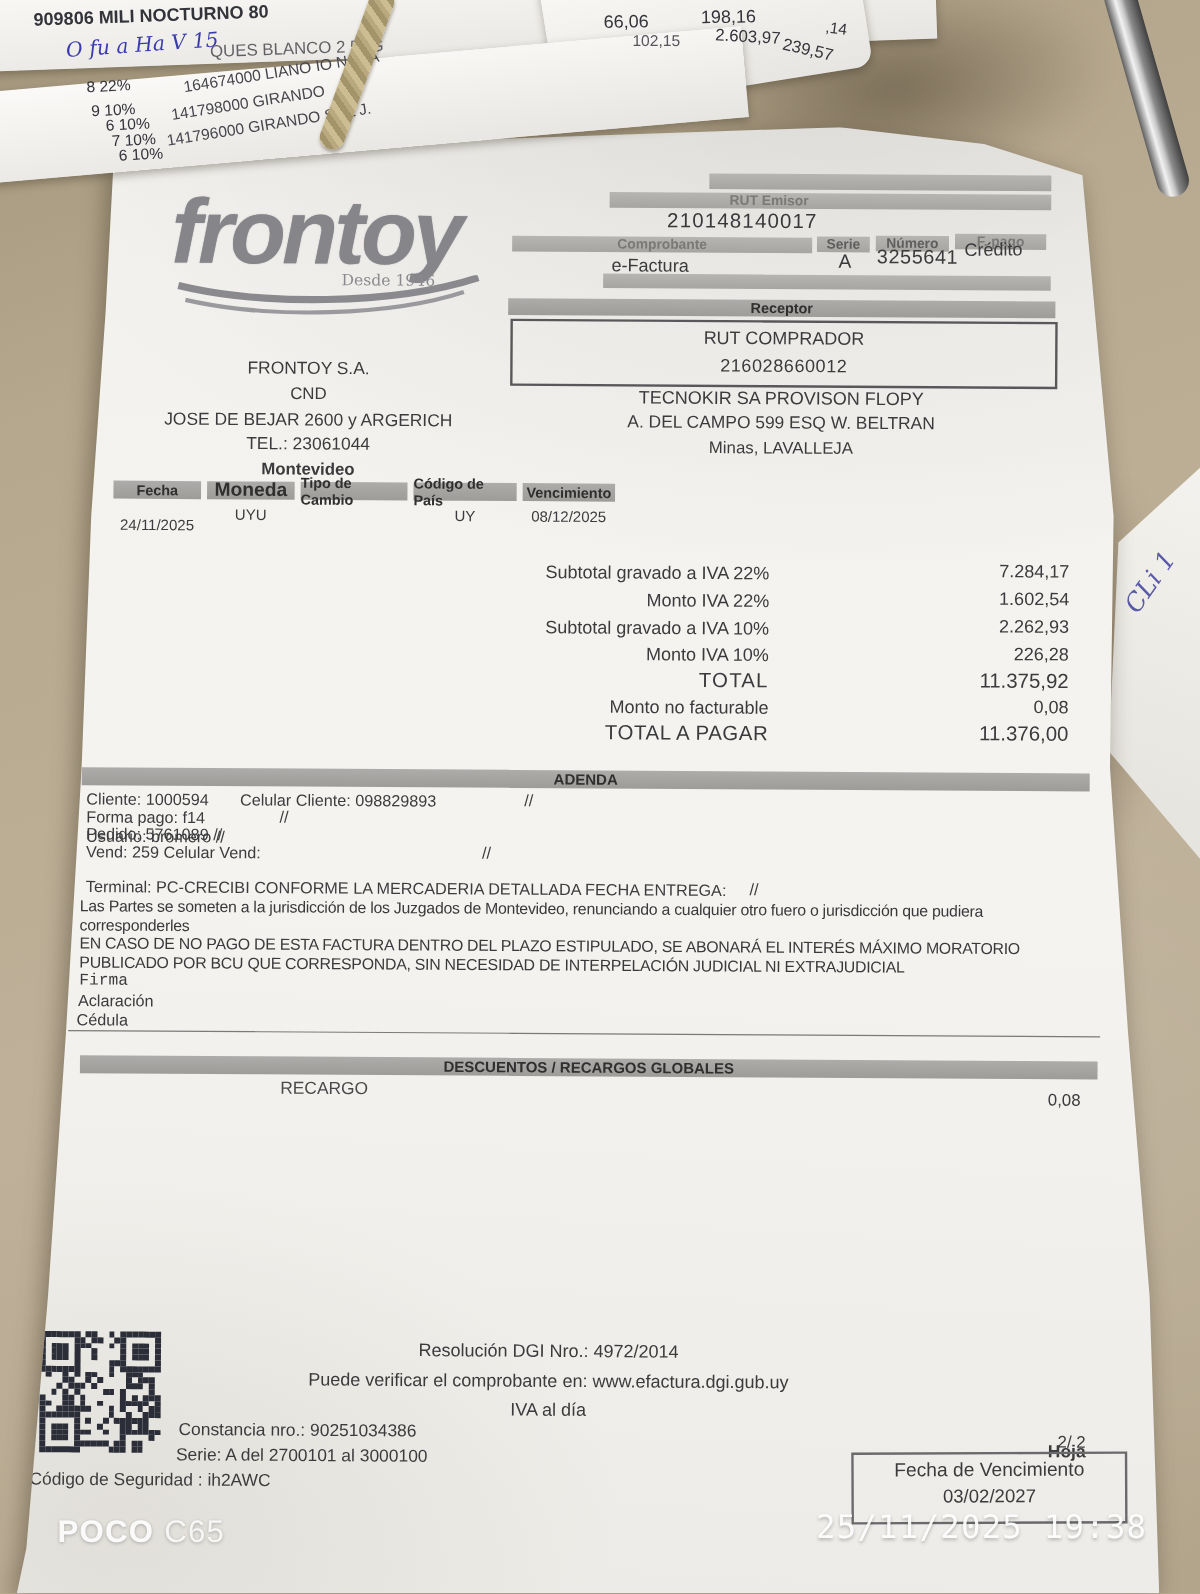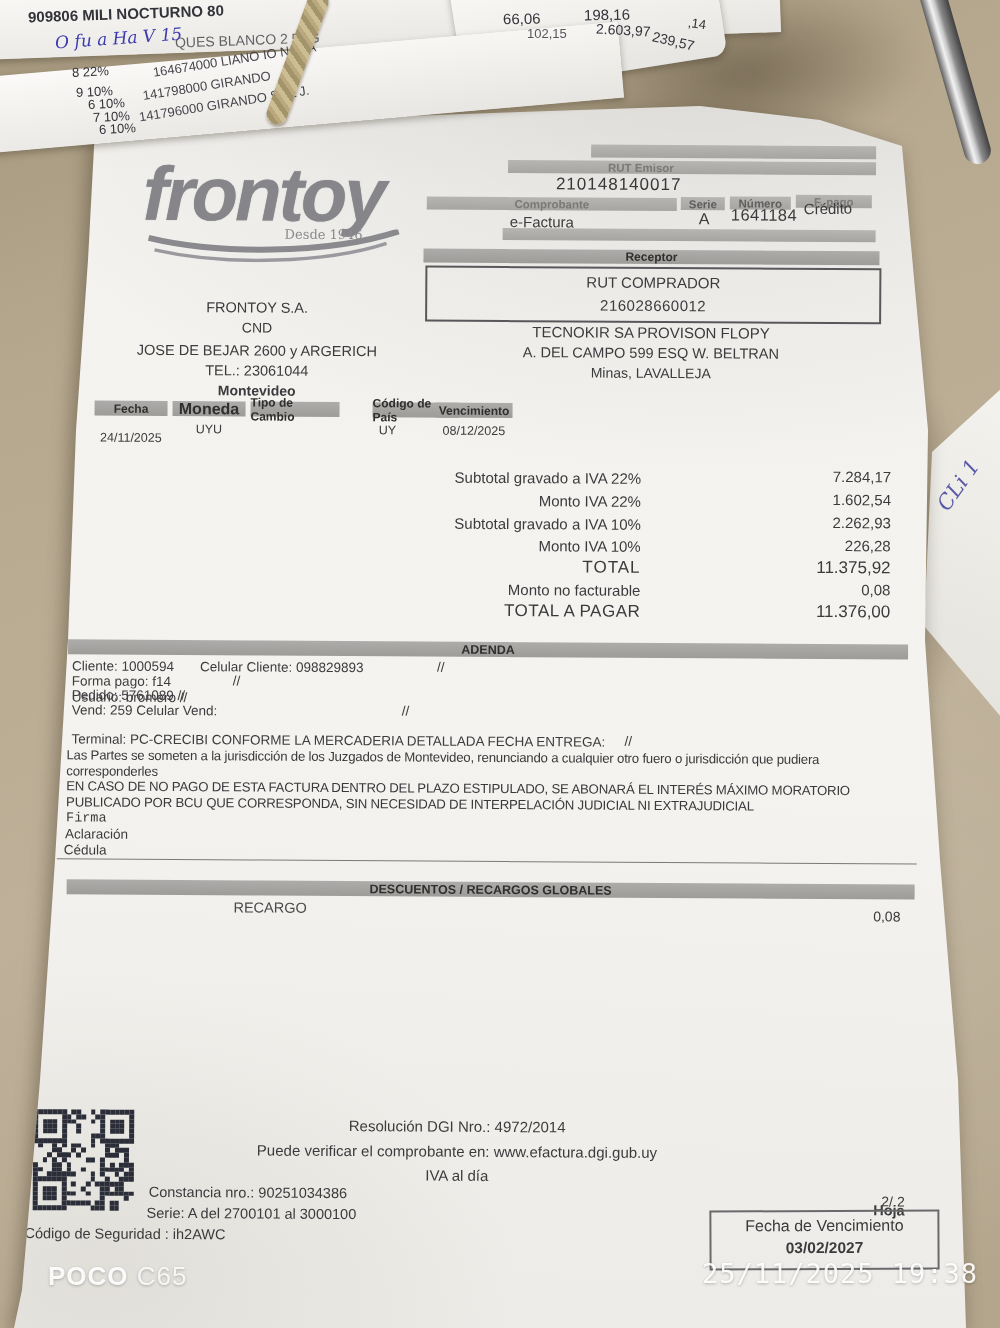--- a/index.html
+++ b/index.html
@@ -84,21 +84,21 @@
   .qr i{position:absolute;width:4.8px;height:4.8px;background:#2b2e38;}
 
   .venc-box{position:absolute;left:713px;top:1208px;width:226px;height:56px;
     border:2px solid #6a6a6c;transform:rotate(-.6deg);}
 
   
   .wm{position:absolute;z-index:10;color:rgba(255,255,255,.93);
     text-shadow:0 1px 3px rgba(0,0,0,.25);}
   .wm-device{left:48px;top:1261px;font-size:26px;font-weight:bold;letter-spacing:1px;}
   .wm-device .light{font-weight:400;color:rgba(255,255,255,.85);}
-  .wm-time{left:702px;top:1258px;font-family:"DejaVu Sans Mono",monospace;
+  .wm-time{left:680px;top:1258px;font-family:"DejaVu Sans Mono",monospace;
     font-size:27px;letter-spacing:1px;}
 </style>
 </head>
 <body>
 
 <div class="desk"></div>
 <div class="stack-shadow"></div>
 <div class="note-shadow"></div>
 
 <div class="strip s1"></div>
@@ -159,21 +159,21 @@
   </div>
   <div class="bar" style="left:727px;top:195px;width:61px;height:13px;color:#5e5e5e;">
     <span>Número</span>
   </div>
   <div class="bar" style="left:793px;top:193px;width:76px;height:13px;">
     <span>F. pago</span>
   </div>
 
   <div class="abs nw" style="left:507px;top:213px;font-size:15px;">e-Factura</div>
   <div class="abs nw" style="left:696px;top:209px;font-size:16px;">A</div>
-  <div class="abs nw" style="left:728px;top:204px;font-size:16.5px;letter-spacing:.5px;">1641184</div>
+  <div class="abs nw" style="left:728px;top:204px;font-size:16.5px;letter-spacing:.5px;">3255641</div>
   <div class="abs nw" style="left:801px;top:198px;font-size:15px;transform:rotate(-1deg);">Crédito</div>
 
   <div class="bar" style="left:500px;top:228px;width:373px;height:12px;"></div>
 
   <div class="bar dark" style="left:421px;top:249px;width:456px;height:14px;font-size:12px;">
     <span>Receptor</span>
   </div>
   <div class="box" style="left:423px;top:266px;width:452px;height:52px;">
     <div class="ctr nw" style="font-size:15px;margin-top:5px;">RUT COMPRADOR</div>
     <div class="ctr nw" style="font-size:15px;margin-top:6px;letter-spacing:.5px;">216028660012</div>
@@ -192,21 +192,21 @@
 
   <div class="bar dark" style="left:93px;top:403px;width:73px;height:15px;font-size:12px;">
           <span>Fecha</span>
         </div>
   <div class="bar dark" style="left:171px;top:403px;width:73px;height:15px;font-size:16px;">
           <span>Moneda</span>
         </div>
   <div class="bar dark" style="left:249px;top:403px;width:89px;height:15px;font-size:12px;">
           <span>Tipo de Cambio</span>
         </div>
-  <div class="bar dark" style="left:343px;top:403px;width:86px;height:15px;font-size:12px;margin-left:28px;">
+  <div class="bar dark" style="left:343px;top:403px;width:86px;height:15px;font-size:12px;">
           <span>Código de País</span>
         </div>
   <div class="bar dark" style="left:434px;top:403px;width:77px;height:15px;font-size:12px;">
           <span>Vencimiento</span>
         </div>
 
   <div class="abs ctr" style="left:93px;top:433px;width:73px;font-size:12.5px;">24/11/2025</div>
   <div class="abs ctr" style="left:171px;top:424px;width:73px;font-size:12.5px;">UYU</div>
   <div class="abs ctr" style="left:249px;top:424px;width:89px;font-size:12.5px;"></div>
   <div class="abs ctr" style="left:343px;top:424px;width:86px;font-size:12.5px;">UY</div>
@@ -486,21 +486,21 @@
   <div class="abs ctr nw" style="left:250px;top:1118px;width:420px;font-size:15px;">Resolución DGI Nro.: 4972/2014</div>
   <div class="abs ctr nw" style="left:170px;top:1143px;width:580px;font-size:15px;">Puede verificar el comprobante en: www.efactura.dgi.gub.uy</div>
   <div class="abs ctr nw" style="left:250px;top:1167px;width:420px;font-size:15px;">IVA al día</div>
   <div class="abs nw" style="left:152px;top:1186px;font-size:14.5px;">Constancia nro.: 90251034386</div>
   <div class="abs nw" style="left:150px;top:1207px;font-size:14.5px;">Serie: A del 2700101 al 3000100</div>
   <div class="abs nw" style="left:28px;top:1228px;font-size:14.5px;">Código de Seguridad : ih2AWC</div>
   <div class="abs rt nw" style="left:820px;top:1172px;width:88px;font-size:14.5px;font-weight:bold;margin-top:28px;">Hoja</div>
   <div class="abs rt nw" style="left:820px;top:1191px;width:88px;font-size:14px;">2/ 2</div>
   <div class="venc-box">
     <div class="ctr nw" style="font-size:16px;margin-top:5px;">Fecha de Vencimiento</div>
-    <div class="ctr nw" style="font-size:15.5px;margin-top:4px;font-weight:bold;">03/02/2027</div>
+    <div class="ctr nw" style="font-size:15.5px;margin-top:4px;">03/02/2027</div>
   </div>
 
 </div>
 </div>
 </div>
 
 <div class="wm wm-device">
   <span>POCO</span><span class="light"> C65</span>
 </div>
 <div class="wm wm-time">25/11/2025 19:38</div>

